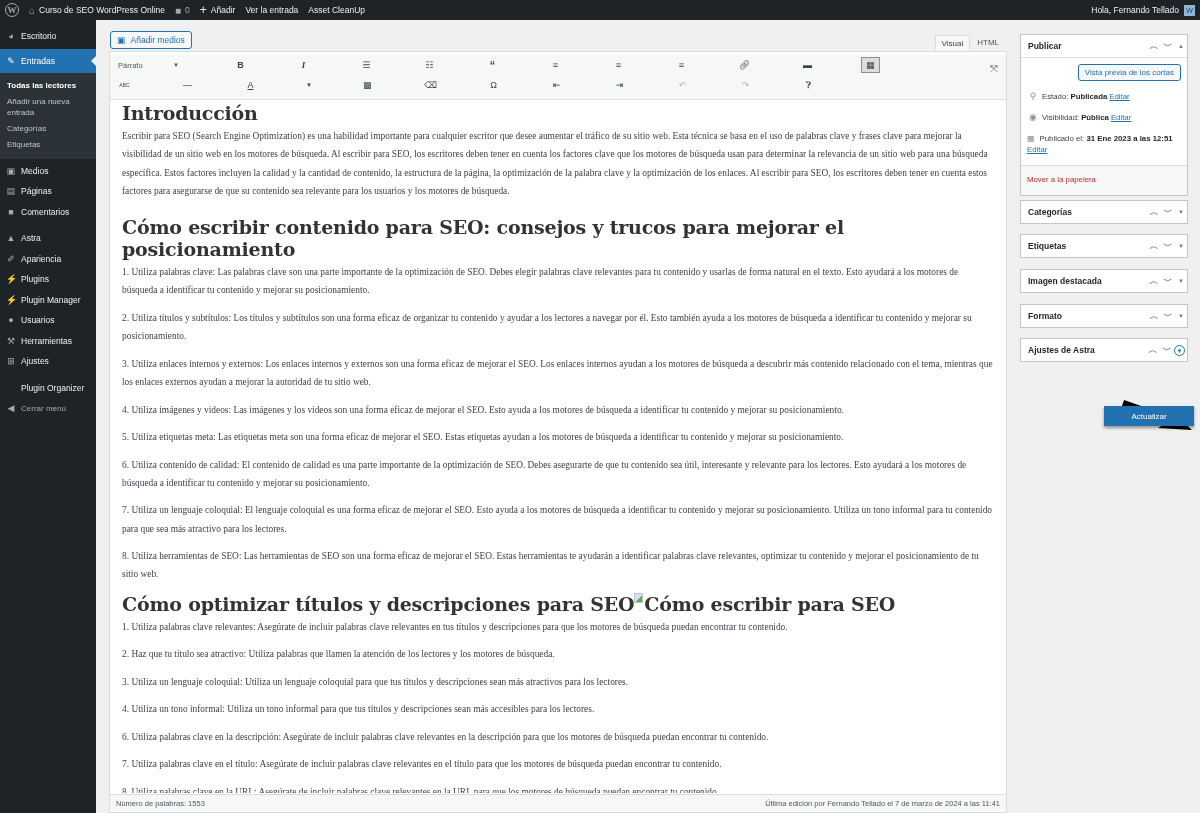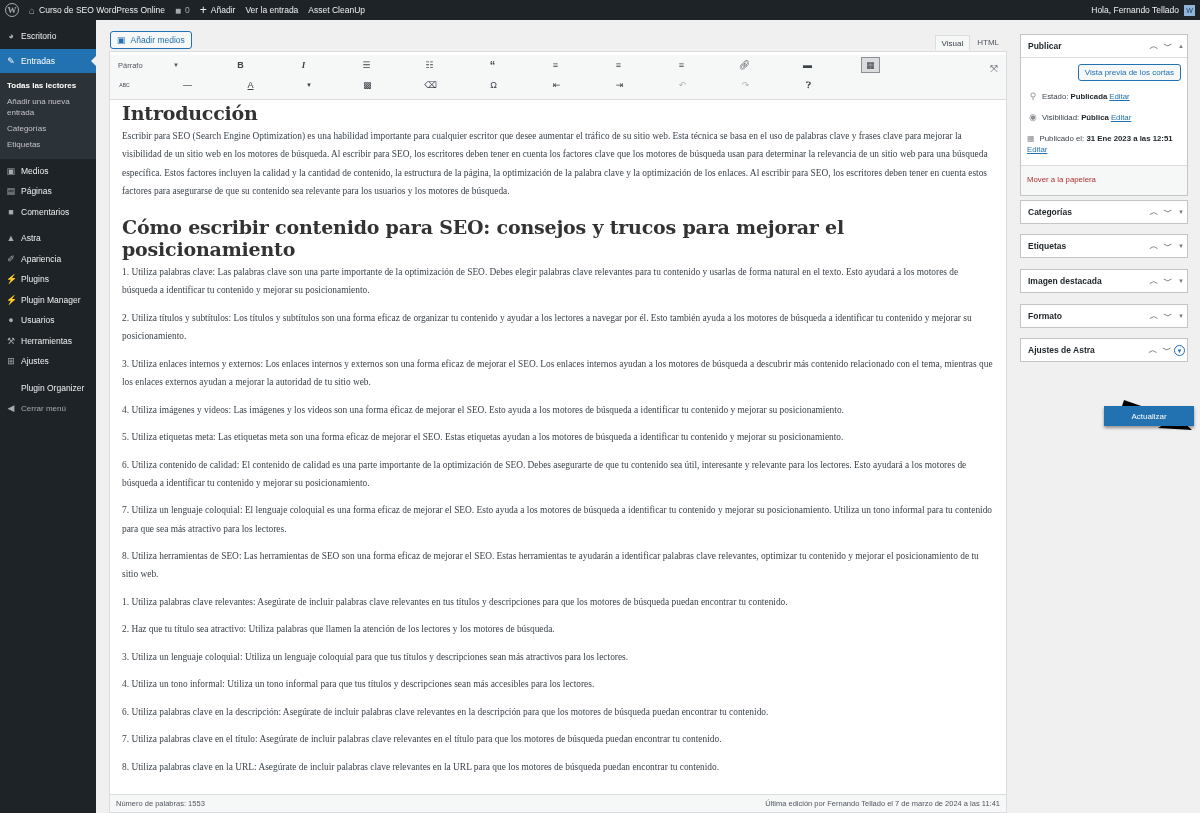--- a/index.html
+++ b/index.html
@@ -213,20 +213,21 @@
       <p>Escribir para SEO (Search Engine Optimization) es una habilidad importante para cualquier escritor que desee aumentar el tráfico de su sitio web. Esta técnica se basa en el uso de palabras clave y frases clave para mejorar la visibilidad de un sitio web en los motores de búsqueda. Al escribir para SEO, los escritores deben tener en cuenta los factores clave que los motores de búsqueda usan para determinar la relevancia de un sitio web para una búsqueda específica. Estos factores incluyen la calidad y la cantidad de contenido, la estructura de la página, la optimización de la palabra clave y la optimización de los enlaces. Al escribir para SEO, los escritores deben tener en cuenta estos factores para asegurarse de que su contenido sea relevante para los usuarios y los motores de búsqueda.</p>
       <h2 style="margin-top:16px">Cómo escribir contenido para SEO: consejos y trucos para mejorar el posicionamiento</h2>
       <p>1. Utiliza palabras clave: Las palabras clave son una parte importante de la optimización de SEO. Debes elegir palabras clave relevantes para tu contenido y usarlas de forma natural en el texto. Esto ayudará a los motores de búsqueda a identificar tu contenido y mejorar su posicionamiento.</p>
       <p>2. Utiliza títulos y subtítulos: Los títulos y subtítulos son una forma eficaz de organizar tu contenido y ayudar a los lectores a navegar por él. Esto también ayuda a los motores de búsqueda a identificar tu contenido y mejorar su posicionamiento.</p>
       <p>3. Utiliza enlaces internos y externos: Los enlaces internos y externos son una forma eficaz de mejorar el SEO. Los enlaces internos ayudan a los motores de búsqueda a descubrir más contenido relacionado con el tema, mientras que los enlaces externos ayudan a mejorar la autoridad de tu sitio web.</p>
       <p>4. Utiliza imágenes y videos: Las imágenes y los videos son una forma eficaz de mejorar el SEO. Esto ayuda a los motores de búsqueda a identificar tu contenido y mejorar su posicionamiento.</p>
       <p>5. Utiliza etiquetas meta: Las etiquetas meta son una forma eficaz de mejorar el SEO. Estas etiquetas ayudan a los motores de búsqueda a identificar tu contenido y mejorar su posicionamiento.</p>
       <p>6. Utiliza contenido de calidad: El contenido de calidad es una parte importante de la optimización de SEO. Debes asegurarte de que tu contenido sea útil, interesante y relevante para los lectores. Esto ayudará a los motores de búsqueda a identificar tu contenido y mejorar su posicionamiento.</p>
       <p>7. Utiliza un lenguaje coloquial: El lenguaje coloquial es una forma eficaz de mejorar el SEO. Esto ayuda a los motores de búsqueda a identificar tu contenido y mejorar su posicionamiento. Utiliza un tono informal para tu contenido para que sea más atractivo para los lectores.</p>
       <p>8. Utiliza herramientas de SEO: Las herramientas de SEO son una forma eficaz de mejorar el SEO. Estas herramientas te ayudarán a identificar palabras clave relevantes, optimizar tu contenido y mejorar el posicionamiento de tu sitio web.</p>
+      <h2 style="margin-top:6px"><span>Cómo optimizar títulos y descripciones para SEO</span><span class="broken-img"></span><span>Cómo escribir para SEO</span></h2>
       <p>1. Utiliza palabras clave relevantes: Asegúrate de incluir palabras clave relevantes en tus títulos y descripciones para que los motores de búsqueda puedan encontrar tu contenido.</p>
       <p>2. Haz que tu título sea atractivo: Utiliza palabras que llamen la atención de los lectores y los motores de búsqueda.</p>
       <p>3. Utiliza un lenguaje coloquial: Utiliza un lenguaje coloquial para que tus títulos y descripciones sean más atractivos para los lectores.</p>
       <p>4. Utiliza un tono informal: Utiliza un tono informal para que tus títulos y descripciones sean más accesibles para los lectores.</p>
       <p>6. Utiliza palabras clave en la descripción: Asegúrate de incluir palabras clave relevantes en la descripción para que los motores de búsqueda puedan encontrar tu contenido.</p>
       <p>7. Utiliza palabras clave en el título: Asegúrate de incluir palabras clave relevantes en el título para que los motores de búsqueda puedan encontrar tu contenido.</p>
       <p>8. Utiliza palabras clave en la URL: Asegúrate de incluir palabras clave relevantes en la URL para que los motores de búsqueda puedan encontrar tu contenido.</p>
     </div>
 
     <div class="statusbar">

